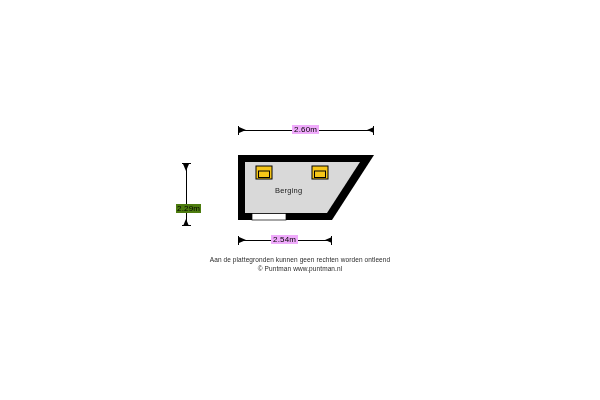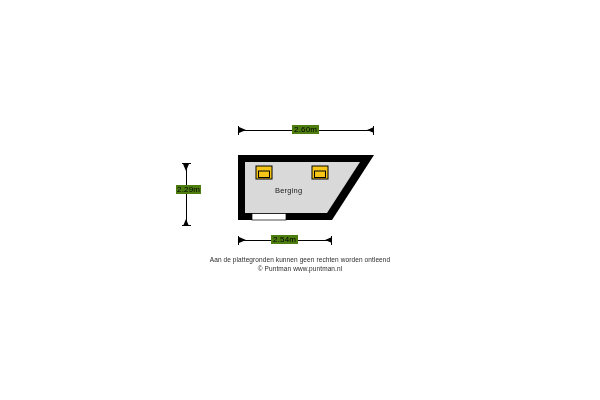--- a/index.html
+++ b/index.html
@@ -65,32 +65,33 @@
   .arrow-down {
     border-left: 3px solid transparent;
     border-right: 3px solid transparent;
     border-top: 7px solid #000;
   }
   .dim-label {
     position: absolute;
     font-size: 8px;
     color: #000;
     white-space: nowrap;
-    background: #4d7c0f;
+    background: #f0abfc;
     padding: 0 2px;
     letter-spacing: 0.2px;
   }
   .dim-label-v {
     position: absolute;
     font-size: 8px;
     color: #000;
     white-space: nowrap;
     background: #4d7c0f;
     padding: 0 1px;
     letter-spacing: 0.2px;
+    margin-top: 19px;
   }
 
   
   #plan {
     position: absolute;
     left: 228px;
     top: 150px;
   }
   .room-label {
     position: absolute;

